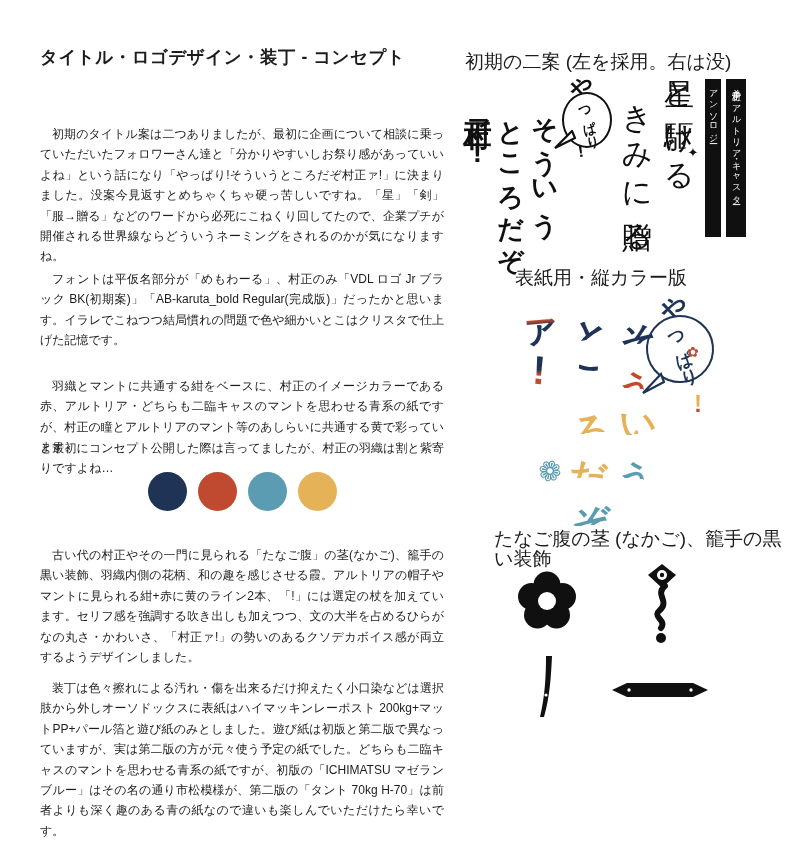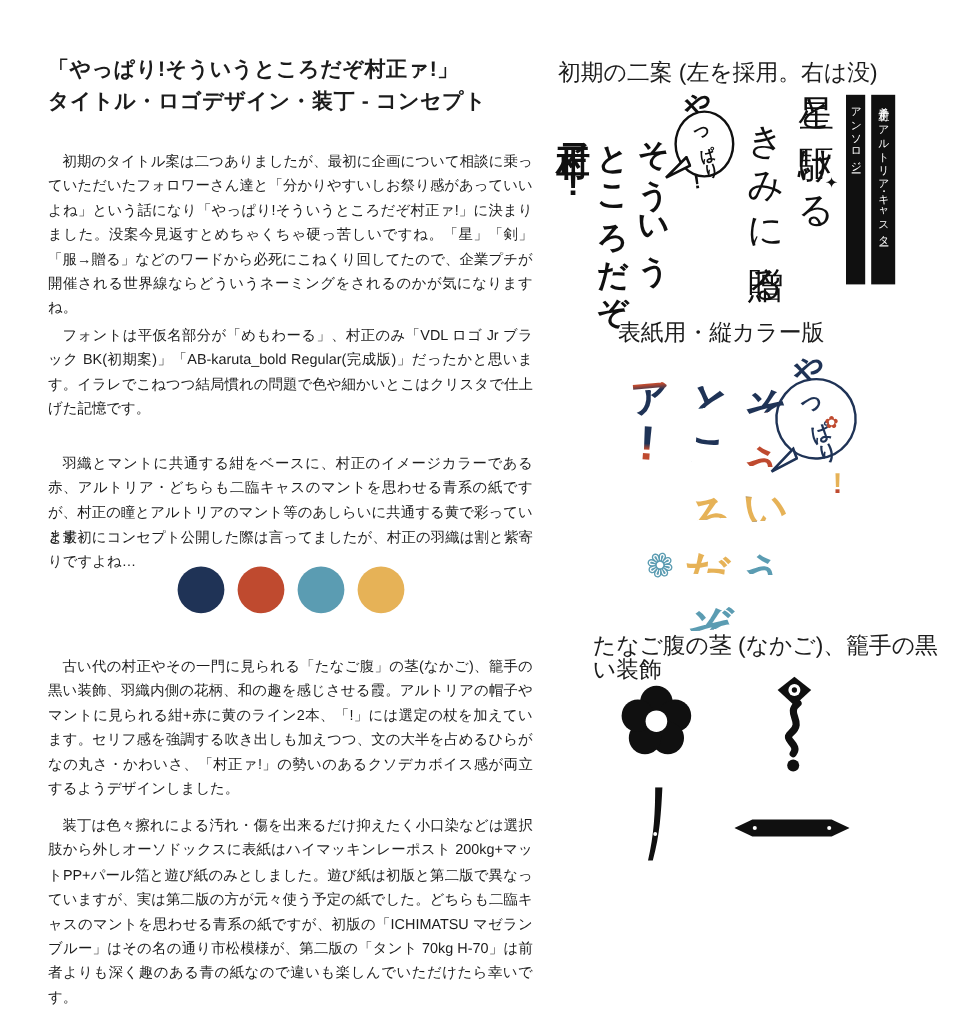--- a/index.html
+++ b/index.html
@@ -64,21 +64,20 @@
   #c-decor{left:538px;top:455px;font-size:28px;color:#5b9cb2;transform:rotate(15deg);}
   
   .mark{line-height:0;}
 </style>
 </head>
 <body>
 
 <div id="canvas">
 
   <div class="abs title">
-    <div>「やっぱり!そういうところだぞ村正ァ!」</div>
     <div>タイトル・ロゴデザイン・装丁 - コンセプト</div>
   </div>
 
   <p class="abs para" id="p1">初期のタイトル案は二つありましたが、最初に企画について相談に乗っていただいたフォロワーさん達と「分かりやすいしお祭り感があっていいよね」という話になり「やっぱり!そういうところだぞ村正ァ!」に決まりました。没案今見返すとめちゃくちゃ硬っ苦しいですね。「星」「剣」「服→贈る」などのワードから必死にこねくり回してたので、企業プチが開催される世界線ならどういうネーミングをされるのかが気になりますね。</p>
   <p class="abs para" id="p2">フォントは平仮名部分が「めもわーる」、村正のみ「VDL ロゴ Jr ブラック BK(初期案)」「AB-karuta_bold Regular(完成版)」だったかと思います。イラレでこねつつ結局慣れの問題で色や細かいとこはクリスタで仕上げた記憶です。</p>
   <p class="abs para" id="p3a">羽織とマントに共通する紺をベースに、村正のイメージカラーである赤、アルトリア・どちらも二臨キャスのマントを思わせる青系の紙ですが、村正の瞳とアルトリアのマント等のあしらいに共通する黄で彩っています。</p>
   <p class="abs para noindent" id="p3b">と最初にコンセプト公開した際は言ってましたが、村正の羽織は割と紫寄りですよね…</p>
 
   <div class="abs swatches">
       <div class="swatch" style="background: rgb(31, 51, 86);"></div>

